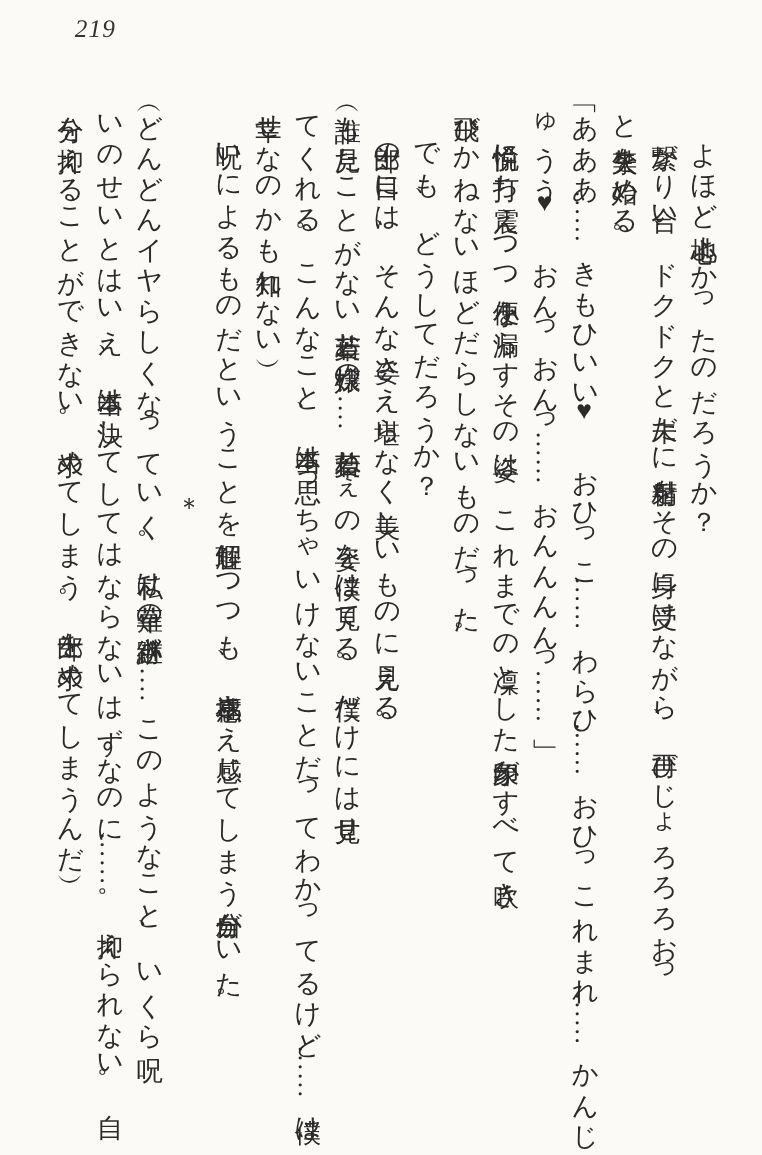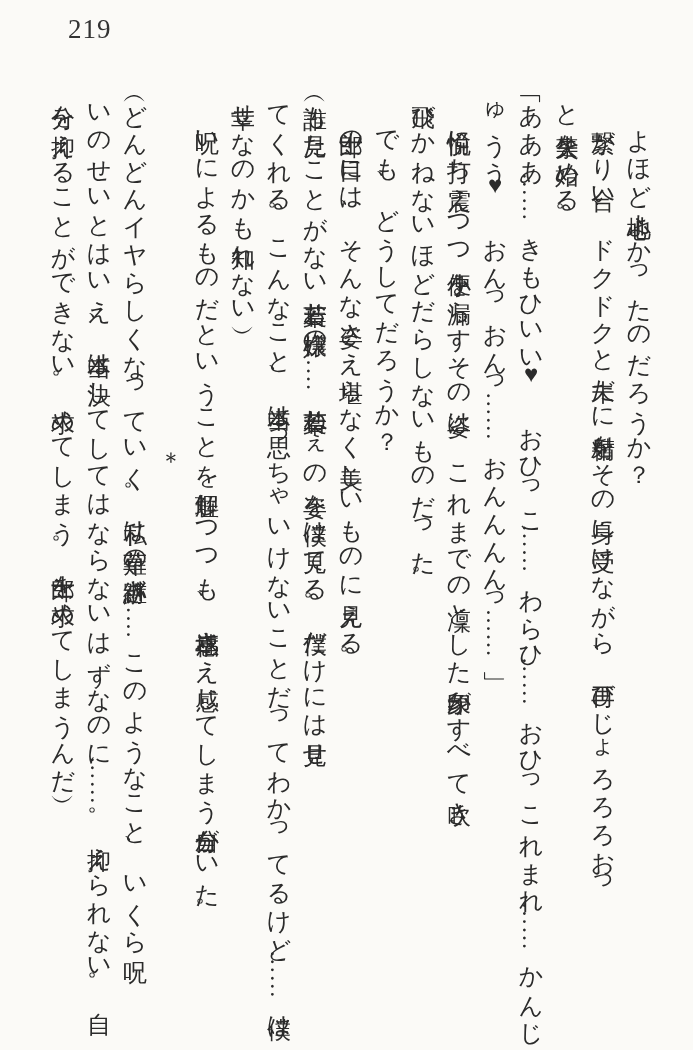--- a/index.html
+++ b/index.html
@@ -8,21 +8,22 @@
     position: relative;
     background: #fbfaf7;
     color: #2b2b2b;
     font-family: "Liberation Serif", "DejaVu Serif", serif;
     overflow: hidden;
   }
   .page-number {
     position: absolute;
     top: 14px;
     left: 68px;
-    font-size: 27px;
+    font-size: 23px;
+    font-style: italic;
     letter-spacing: 1px;
     color: #333;
   }
   .text-area {
     position: absolute;
     top: 88px;
     right: 36px;
     height: 940px;
     writing-mode: vertical-rl;
     text-orientation: mixed;

